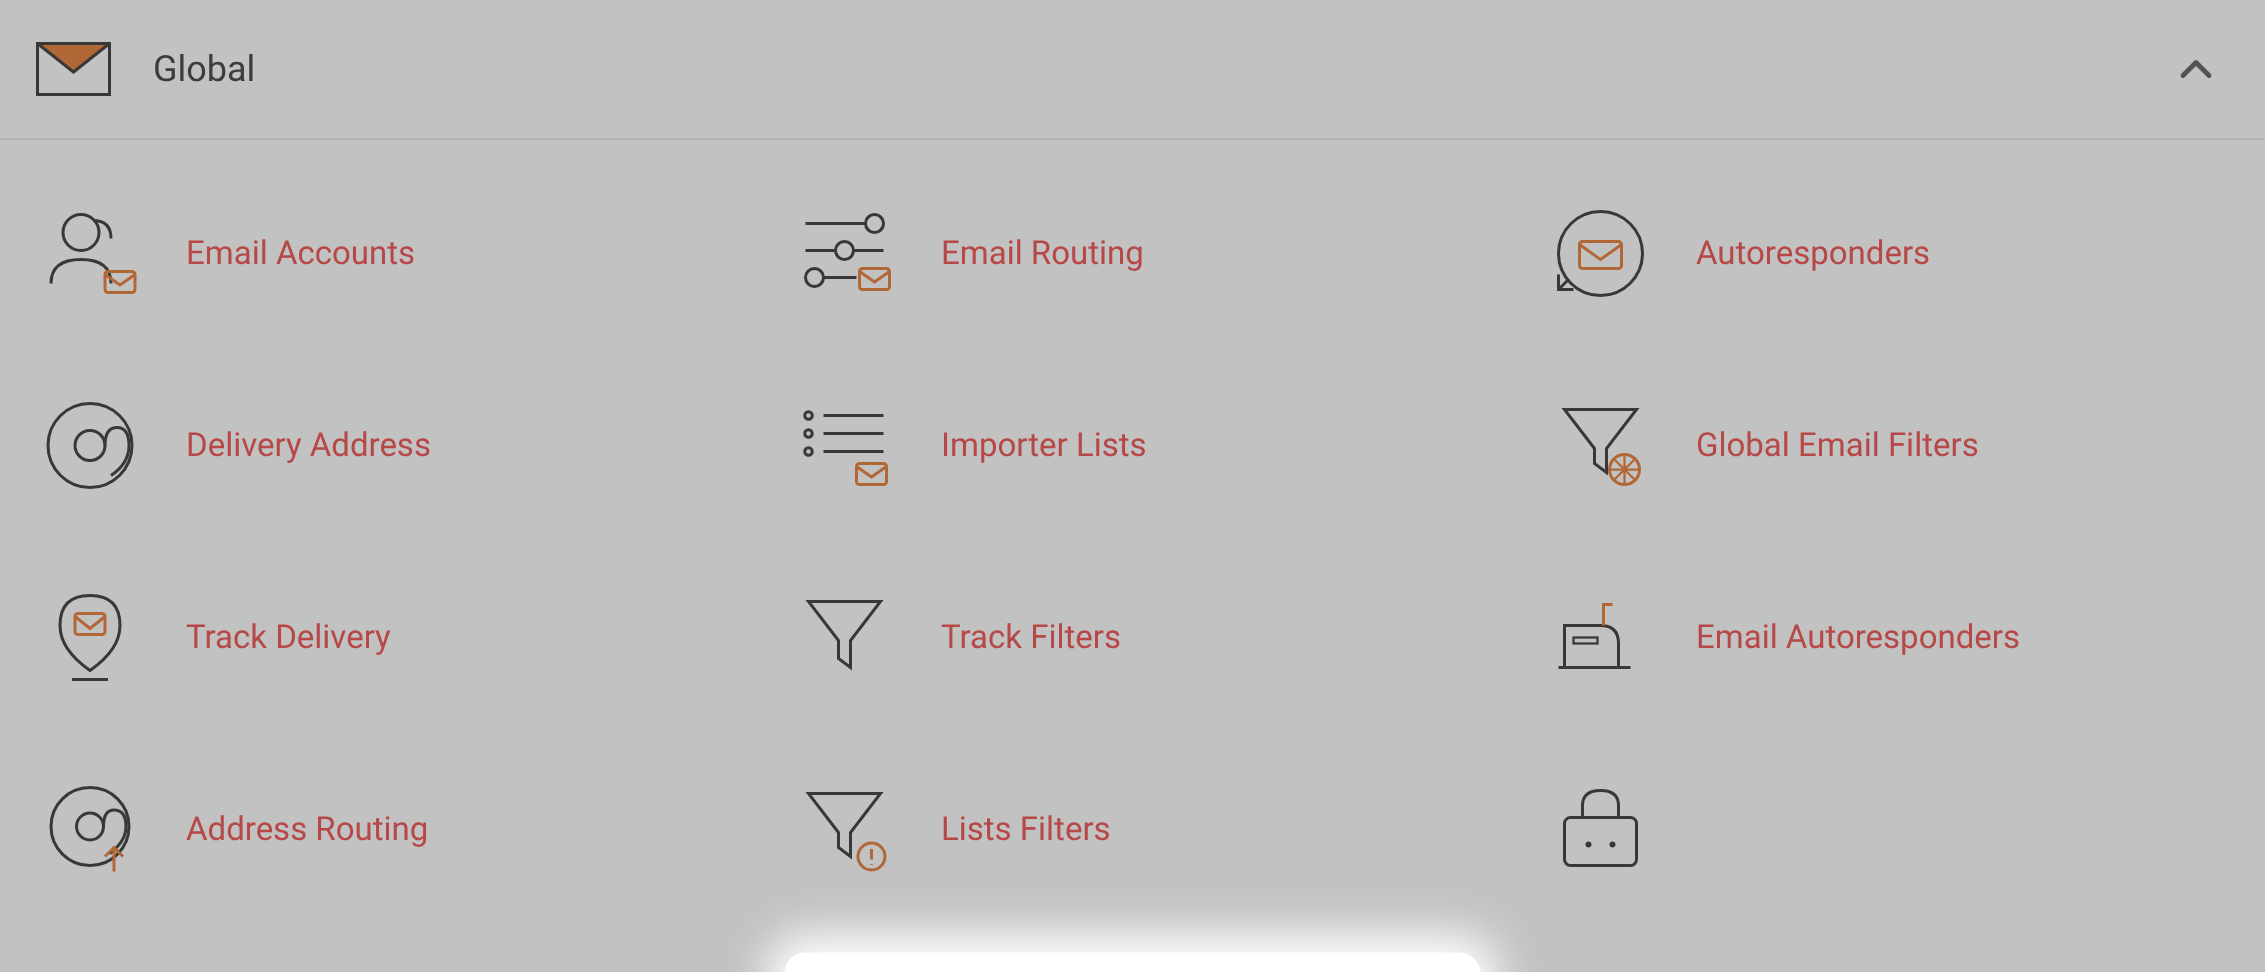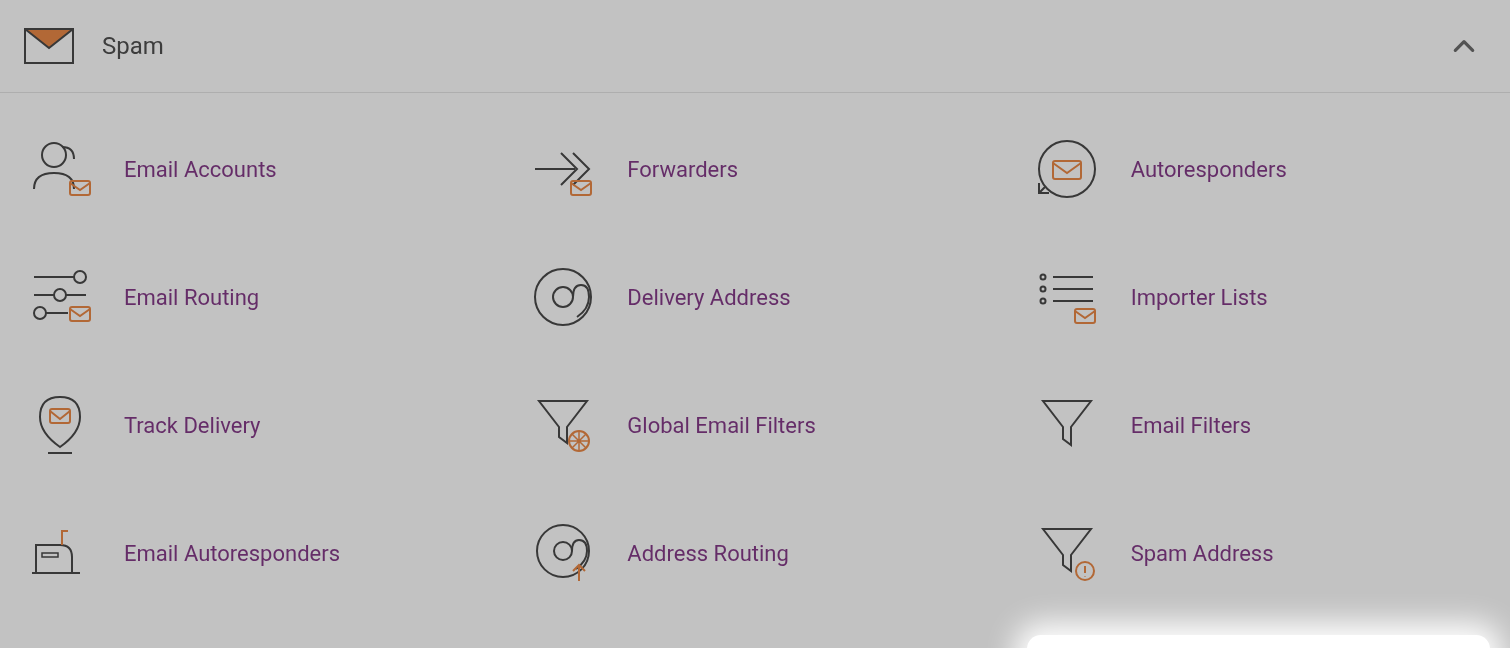--- a/index.html
+++ b/index.html
@@ -73,21 +73,21 @@
       width: 72px;
       height: 72px;
       flex-shrink: 0;
       display: flex;
       align-items: center;
       justify-content: center;
       margin-right: 28px;
     }
     .item .item-label {
       font-size: 22px;
-      color: #701a75;
+      color: #ef4444;
       font-weight: 400;
     }
     .item.highlighted {
       background: #fff;
       box-shadow: 0 0 30px 12px rgba(255,255,255,1);
       z-index: 10;
       border-radius: 14px;
     }
     svg {
       display: block;
@@ -97,21 +97,21 @@
 <body>
 
 <div class="panel">
   <div class="panel-header">
     <span class="title-icon">
       <svg viewBox="0 0 50 36" width="50" height="36">
         <rect x="1" y="1" width="48" height="34" fill="none" stroke="#2b2b2b" stroke-width="2"></rect>
         <path d="M1 1 L25 20 L49 1 Z" fill="#e77528" stroke="#2b2b2b" stroke-width="2"></path>
       </svg>
     </span>
-    <span class="title">Spam</span>
+    <span class="title">Global</span>
     <span class="chevron">
       <svg viewBox="0 0 24 24" width="26" height="26">
         <path d="M4 16 L12 8 L20 16" fill="none" stroke="#555" stroke-width="3" stroke-linecap="round" stroke-linejoin="round"></path>
       </svg>
     </span>
   </div>
 
   <div class="panel-body">
     <div class="grid">
 
@@ -121,44 +121,20 @@
             <circle cx="30" cy="22" r="12" fill="none" stroke="#2b2b2b" stroke-width="2"></circle>
             <path d="M10 56 Q10 40 30 40 Q50 40 50 56" fill="none" stroke="#2b2b2b" stroke-width="2"></path>
             <path d="M38 14 Q50 14 50 26" fill="none" stroke="#2b2b2b" stroke-width="2"></path>
             <rect x="46" y="48" width="20" height="14" rx="2" fill="none" stroke="#e77528" stroke-width="2"></rect>
             <path d="M46 50 L56 57 L66 50" fill="none" stroke="#e77528" stroke-width="2"></path>
           </svg>
         </span>
         <span class="item-label">Email Accounts</span>
       </div>
 
-      <div class="item">
-        <span class="item-icon">
-          <svg viewBox="0 0 72 72" width="72" height="72">
-            <path d="M8 36 L48 36" fill="none" stroke="#2b2b2b" stroke-width="2"></path>
-            <path d="M34 20 L50 36 L34 52" fill="none" stroke="#2b2b2b" stroke-width="2"></path>
-            <path d="M46 20 L62 36 L46 52" fill="none" stroke="#2b2b2b" stroke-width="2"></path>
-            <rect x="44" y="48" width="20" height="14" rx="2" fill="none" stroke="#e77528" stroke-width="2"></rect>
-            <path d="M44 50 L54 57 L64 50" fill="none" stroke="#e77528" stroke-width="2"></path>
-          </svg>
-        </span>
-        <span class="item-label">Forwarders</span>
-      </div>
-
-      <div class="item">
-        <span class="item-icon">
-          <svg viewBox="0 0 72 72" width="72" height="72">
-            <circle cx="36" cy="36" r="28" fill="none" stroke="#2b2b2b" stroke-width="2"></circle>
-            <path d="M14 54 L8 60 M8 50 L8 60 L18 60" fill="none" stroke="#2b2b2b" stroke-width="2"></path>
-            <rect x="22" y="28" width="28" height="18" rx="2" fill="none" stroke="#e77528" stroke-width="2"></rect>
-            <path d="M22 30 L36 40 L50 30" fill="none" stroke="#e77528" stroke-width="2"></path>
-          </svg>
-        </span>
-        <span class="item-label">Autoresponders</span>
-      </div>
 
       <div class="item">
         <span class="item-icon">
           <svg viewBox="0 0 72 72" width="72" height="72">
             <circle cx="56" cy="16" r="6" fill="none" stroke="#2b2b2b" stroke-width="2"></circle>
             <circle cx="36" cy="34" r="6" fill="none" stroke="#2b2b2b" stroke-width="2"></circle>
             <circle cx="16" cy="52" r="6" fill="none" stroke="#2b2b2b" stroke-width="2"></circle>
             <path d="M10 16 L50 16" fill="none" stroke="#2b2b2b" stroke-width="2"></path>
             <path d="M10 34 L30 34 M42 34 L62 34" fill="none" stroke="#2b2b2b" stroke-width="2"></path>
             <path d="M22 52 L44 52" fill="none" stroke="#2b2b2b" stroke-width="2"></path>
@@ -166,20 +142,32 @@
             <path d="M46 48 L56 55 L66 48" fill="none" stroke="#e77528" stroke-width="2"></path>
           </svg>
         </span>
         <span class="item-label">Email Routing</span>
       </div>
 
       <div class="item">
         <span class="item-icon">
           <svg viewBox="0 0 72 72" width="72" height="72">
             <circle cx="36" cy="36" r="28" fill="none" stroke="#2b2b2b" stroke-width="2"></circle>
+            <path d="M14 54 L8 60 M8 50 L8 60 L18 60" fill="none" stroke="#2b2b2b" stroke-width="2"></path>
+            <rect x="22" y="28" width="28" height="18" rx="2" fill="none" stroke="#e77528" stroke-width="2"></rect>
+            <path d="M22 30 L36 40 L50 30" fill="none" stroke="#e77528" stroke-width="2"></path>
+          </svg>
+        </span>
+        <span class="item-label">Autoresponders</span>
+      </div>
+
+      <div class="item">
+        <span class="item-icon">
+          <svg viewBox="0 0 72 72" width="72" height="72">
+            <circle cx="36" cy="36" r="28" fill="none" stroke="#2b2b2b" stroke-width="2"></circle>
             <circle cx="36" cy="36" r="10" fill="none" stroke="#2b2b2b" stroke-width="2"></circle>
             <path d="M46 36 Q46 24 54 24 Q62 24 62 36 Q62 48 50 56" fill="none" stroke="#2b2b2b" stroke-width="2"></path>
           </svg>
         </span>
         <span class="item-label">Delivery Address</span>
       </div>
 
       <div class="item">
         <span class="item-icon">
           <svg viewBox="0 0 72 72" width="72" height="72">
@@ -190,47 +178,47 @@
             <rect x="44" y="48" width="20" height="14" rx="2" fill="none" stroke="#e77528" stroke-width="2"></rect>
             <path d="M44 50 L54 57 L64 50" fill="none" stroke="#e77528" stroke-width="2"></path>
           </svg>
         </span>
         <span class="item-label">Importer Lists</span>
       </div>
 
       <div class="item">
         <span class="item-icon">
           <svg viewBox="0 0 72 72" width="72" height="72">
+            <path d="M12 12 L60 12 L40 38 L40 54 L32 48 L32 38 Z" fill="none" stroke="#2b2b2b" stroke-width="2"></path>
+            <circle cx="52" cy="52" r="10" fill="none" stroke="#e77528" stroke-width="2"></circle>
+            <path d="M42 52 L62 52 M52 42 L52 62 M45 45 L59 59 M45 59 L59 45" fill="none" stroke="#e77528" stroke-width="1.5"></path>
+          </svg>
+        </span>
+        <span class="item-label">Global Email Filters</span>
+      </div>
+
+      <div class="item">
+        <span class="item-icon">
+          <svg viewBox="0 0 72 72" width="72" height="72">
             <path d="M36 8 Q56 8 56 28 Q56 44 36 58 Q16 44 16 28 Q16 8 36 8 Z" fill="none" stroke="#2b2b2b" stroke-width="2"></path>
             <rect x="26" y="20" width="20" height="14" rx="2" fill="none" stroke="#e77528" stroke-width="2"></rect>
             <path d="M26 22 L36 30 L46 22" fill="none" stroke="#e77528" stroke-width="2"></path>
             <path d="M24 64 L48 64" fill="none" stroke="#2b2b2b" stroke-width="2"></path>
           </svg>
         </span>
         <span class="item-label">Track Delivery</span>
       </div>
 
       <div class="item">
         <span class="item-icon">
           <svg viewBox="0 0 72 72" width="72" height="72">
-            <path d="M12 12 L60 12 L40 38 L40 54 L32 48 L32 38 Z" fill="none" stroke="#2b2b2b" stroke-width="2"></path>
-            <circle cx="52" cy="52" r="10" fill="none" stroke="#e77528" stroke-width="2"></circle>
-            <path d="M42 52 L62 52 M52 42 L52 62 M45 45 L59 59 M45 59 L59 45" fill="none" stroke="#e77528" stroke-width="1.5"></path>
-          </svg>
-        </span>
-        <span class="item-label">Global Email Filters</span>
-      </div>
-
-      <div class="item">
-        <span class="item-icon">
-          <svg viewBox="0 0 72 72" width="72" height="72">
             <path d="M12 12 L60 12 L40 38 L40 56 L32 50 L32 38 Z" fill="none" stroke="#2b2b2b" stroke-width="2"></path>
           </svg>
         </span>
-        <span class="item-label">Email Filters</span>
+        <span class="item-label">Track Filters</span>
       </div>
 
       <div class="item">
         <span class="item-icon">
           <svg viewBox="0 0 72 72" width="72" height="72">
             <path d="M12 56 L12 28 L36 28 Q48 28 48 40 L48 56 Z" fill="none" stroke="#2b2b2b" stroke-width="2"></path>
             <path d="M8 56 L56 56" fill="none" stroke="#2b2b2b" stroke-width="2"></path>
             <path d="M38 28 L38 14 L44 14" fill="none" stroke="#e77528" stroke-width="2"></path>
             <rect x="18" y="36" width="16" height="4" fill="none" stroke="#2b2b2b" stroke-width="1.5"></rect>
           </svg>
@@ -251,21 +239,21 @@
       </div>
 
       <div class="item">
         <span class="item-icon">
           <svg viewBox="0 0 72 72" width="72" height="72">
             <path d="M12 12 L60 12 L40 38 L40 54 L32 48 L32 38 Z" fill="none" stroke="#2b2b2b" stroke-width="2"></path>
             <circle cx="54" cy="54" r="9" fill="none" stroke="#e77528" stroke-width="2"></circle>
             <path d="M54 49 L54 56 M54 59 L54 59.5" fill="none" stroke="#e77528" stroke-width="2"></path>
           </svg>
         </span>
-        <span class="item-label">Spam Address</span>
+        <span class="item-label">Lists Filters</span>
       </div>
 
       <div class="item">
         <span class="item-icon">
           <svg viewBox="0 0 72 72" width="72" height="72">
             <rect x="12" y="28" width="48" height="32" rx="4" fill="none" stroke="#2b2b2b" stroke-width="2"></rect>
             <path d="M24 28 L24 20 Q24 10 36 10 Q48 10 48 20 L48 28" fill="none" stroke="#2b2b2b" stroke-width="2"></path>
             <circle cx="28" cy="46" r="2" fill="#2b2b2b"></circle>
             <circle cx="44" cy="46" r="2" fill="#2b2b2b"></circle>
           </svg>

